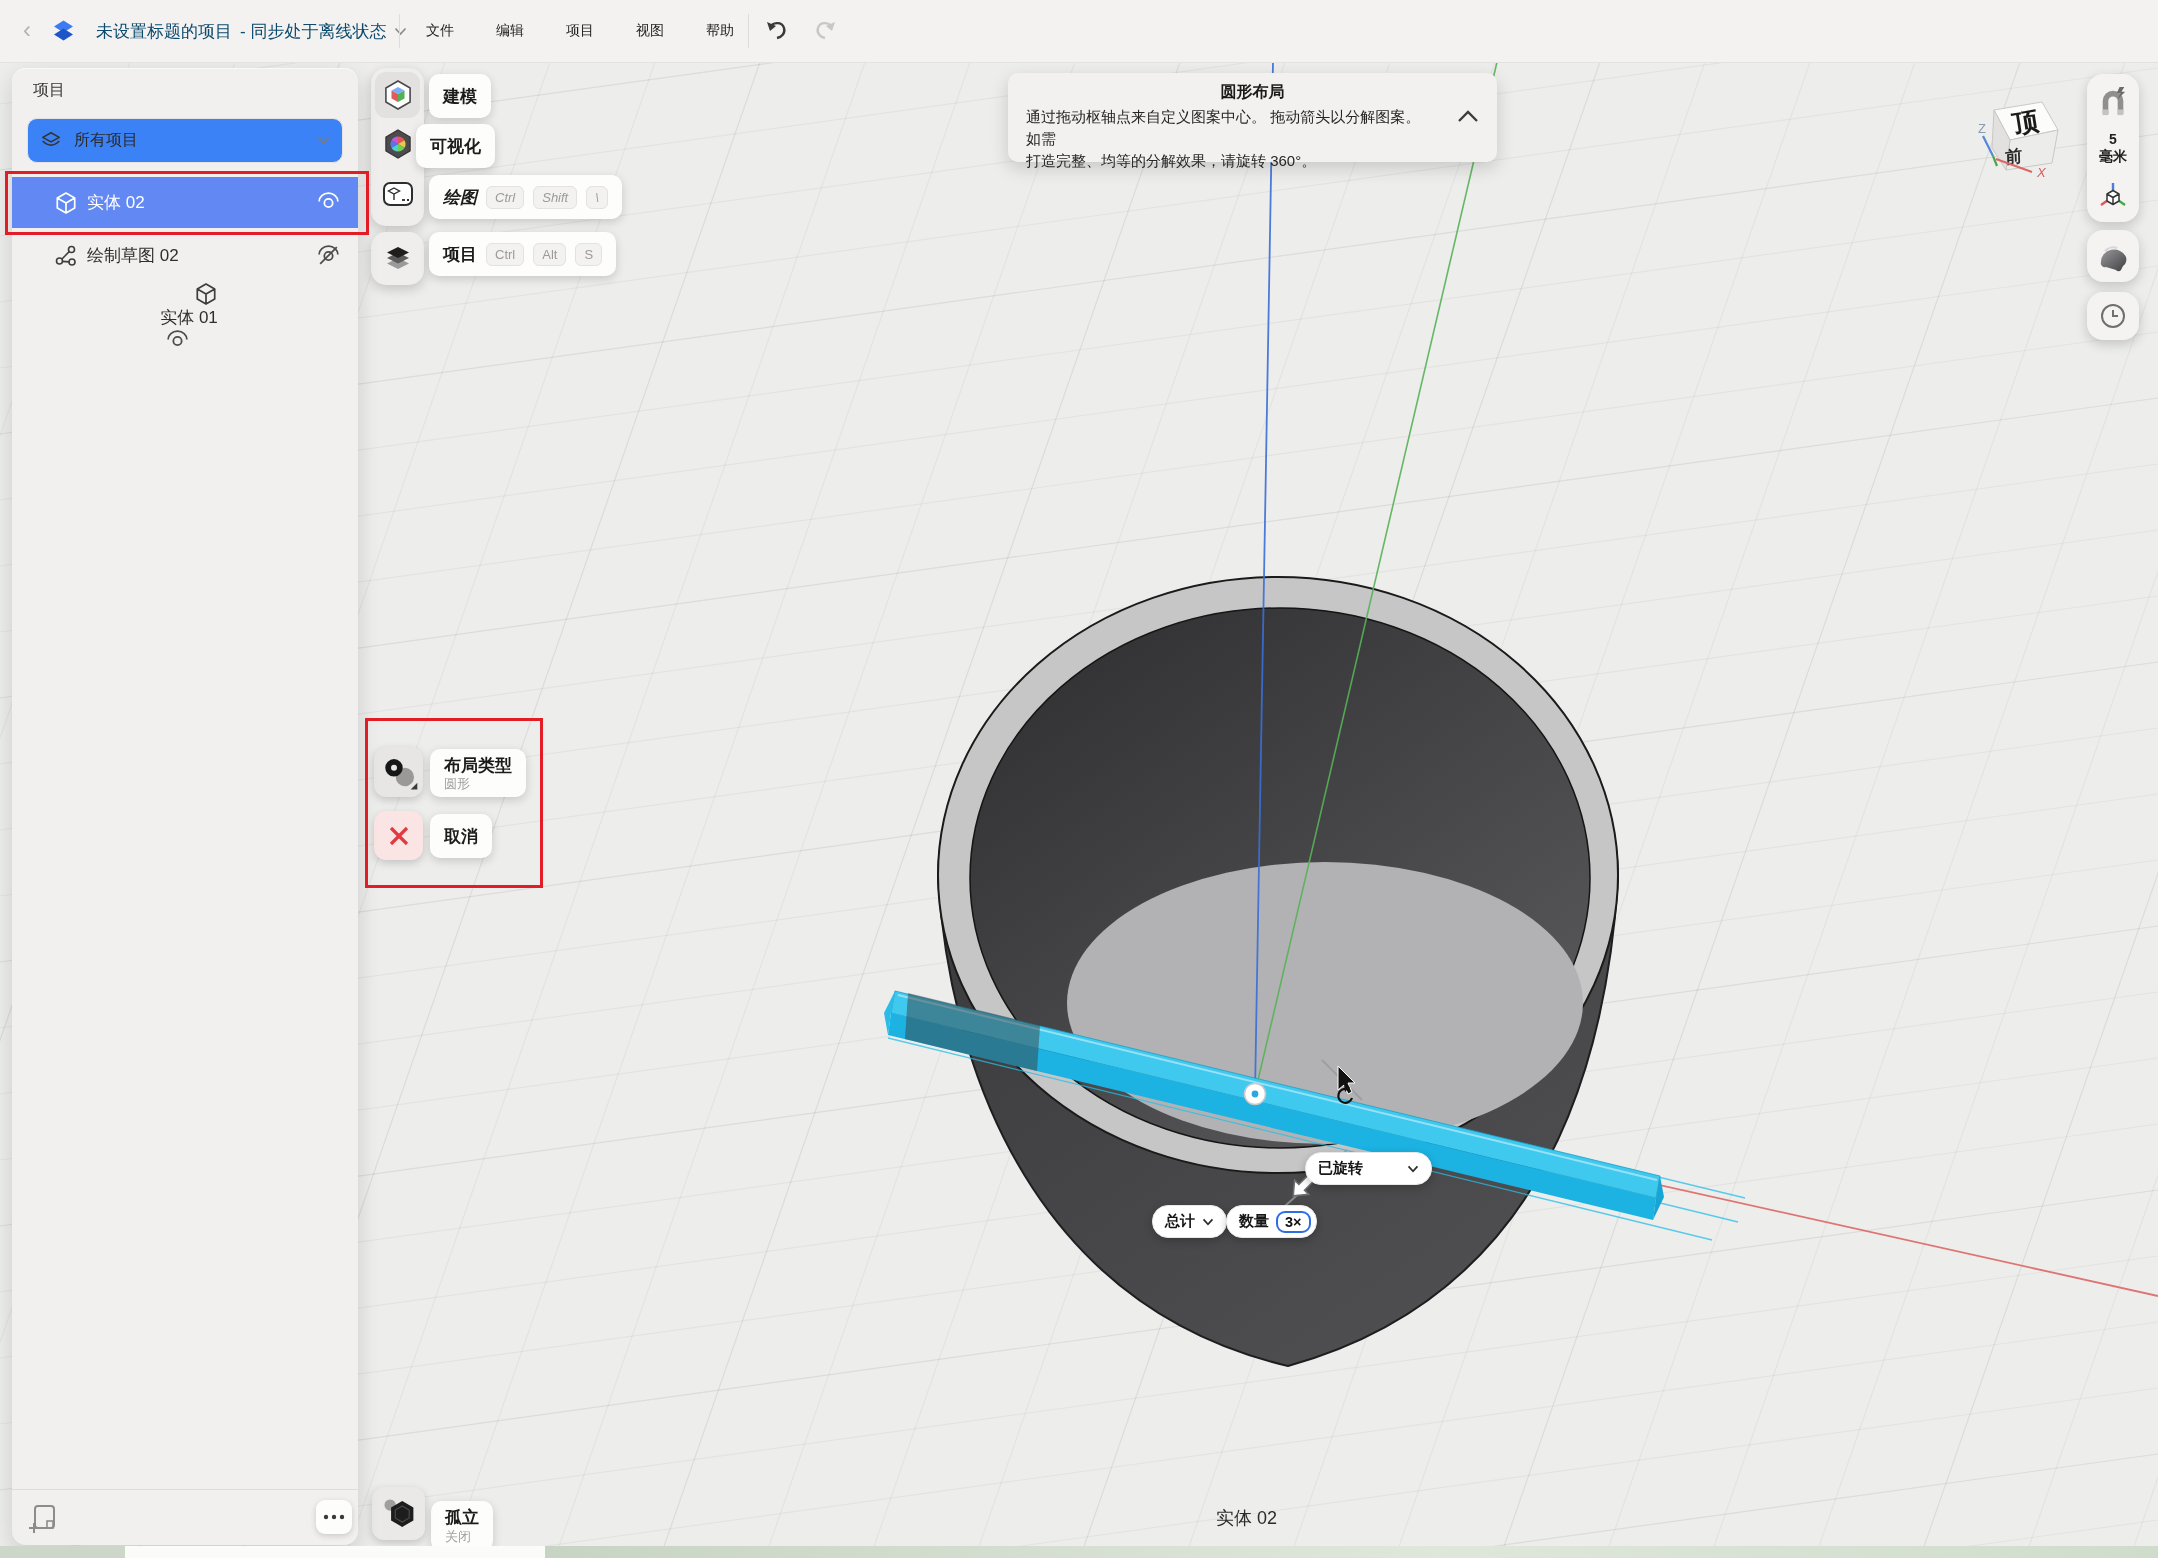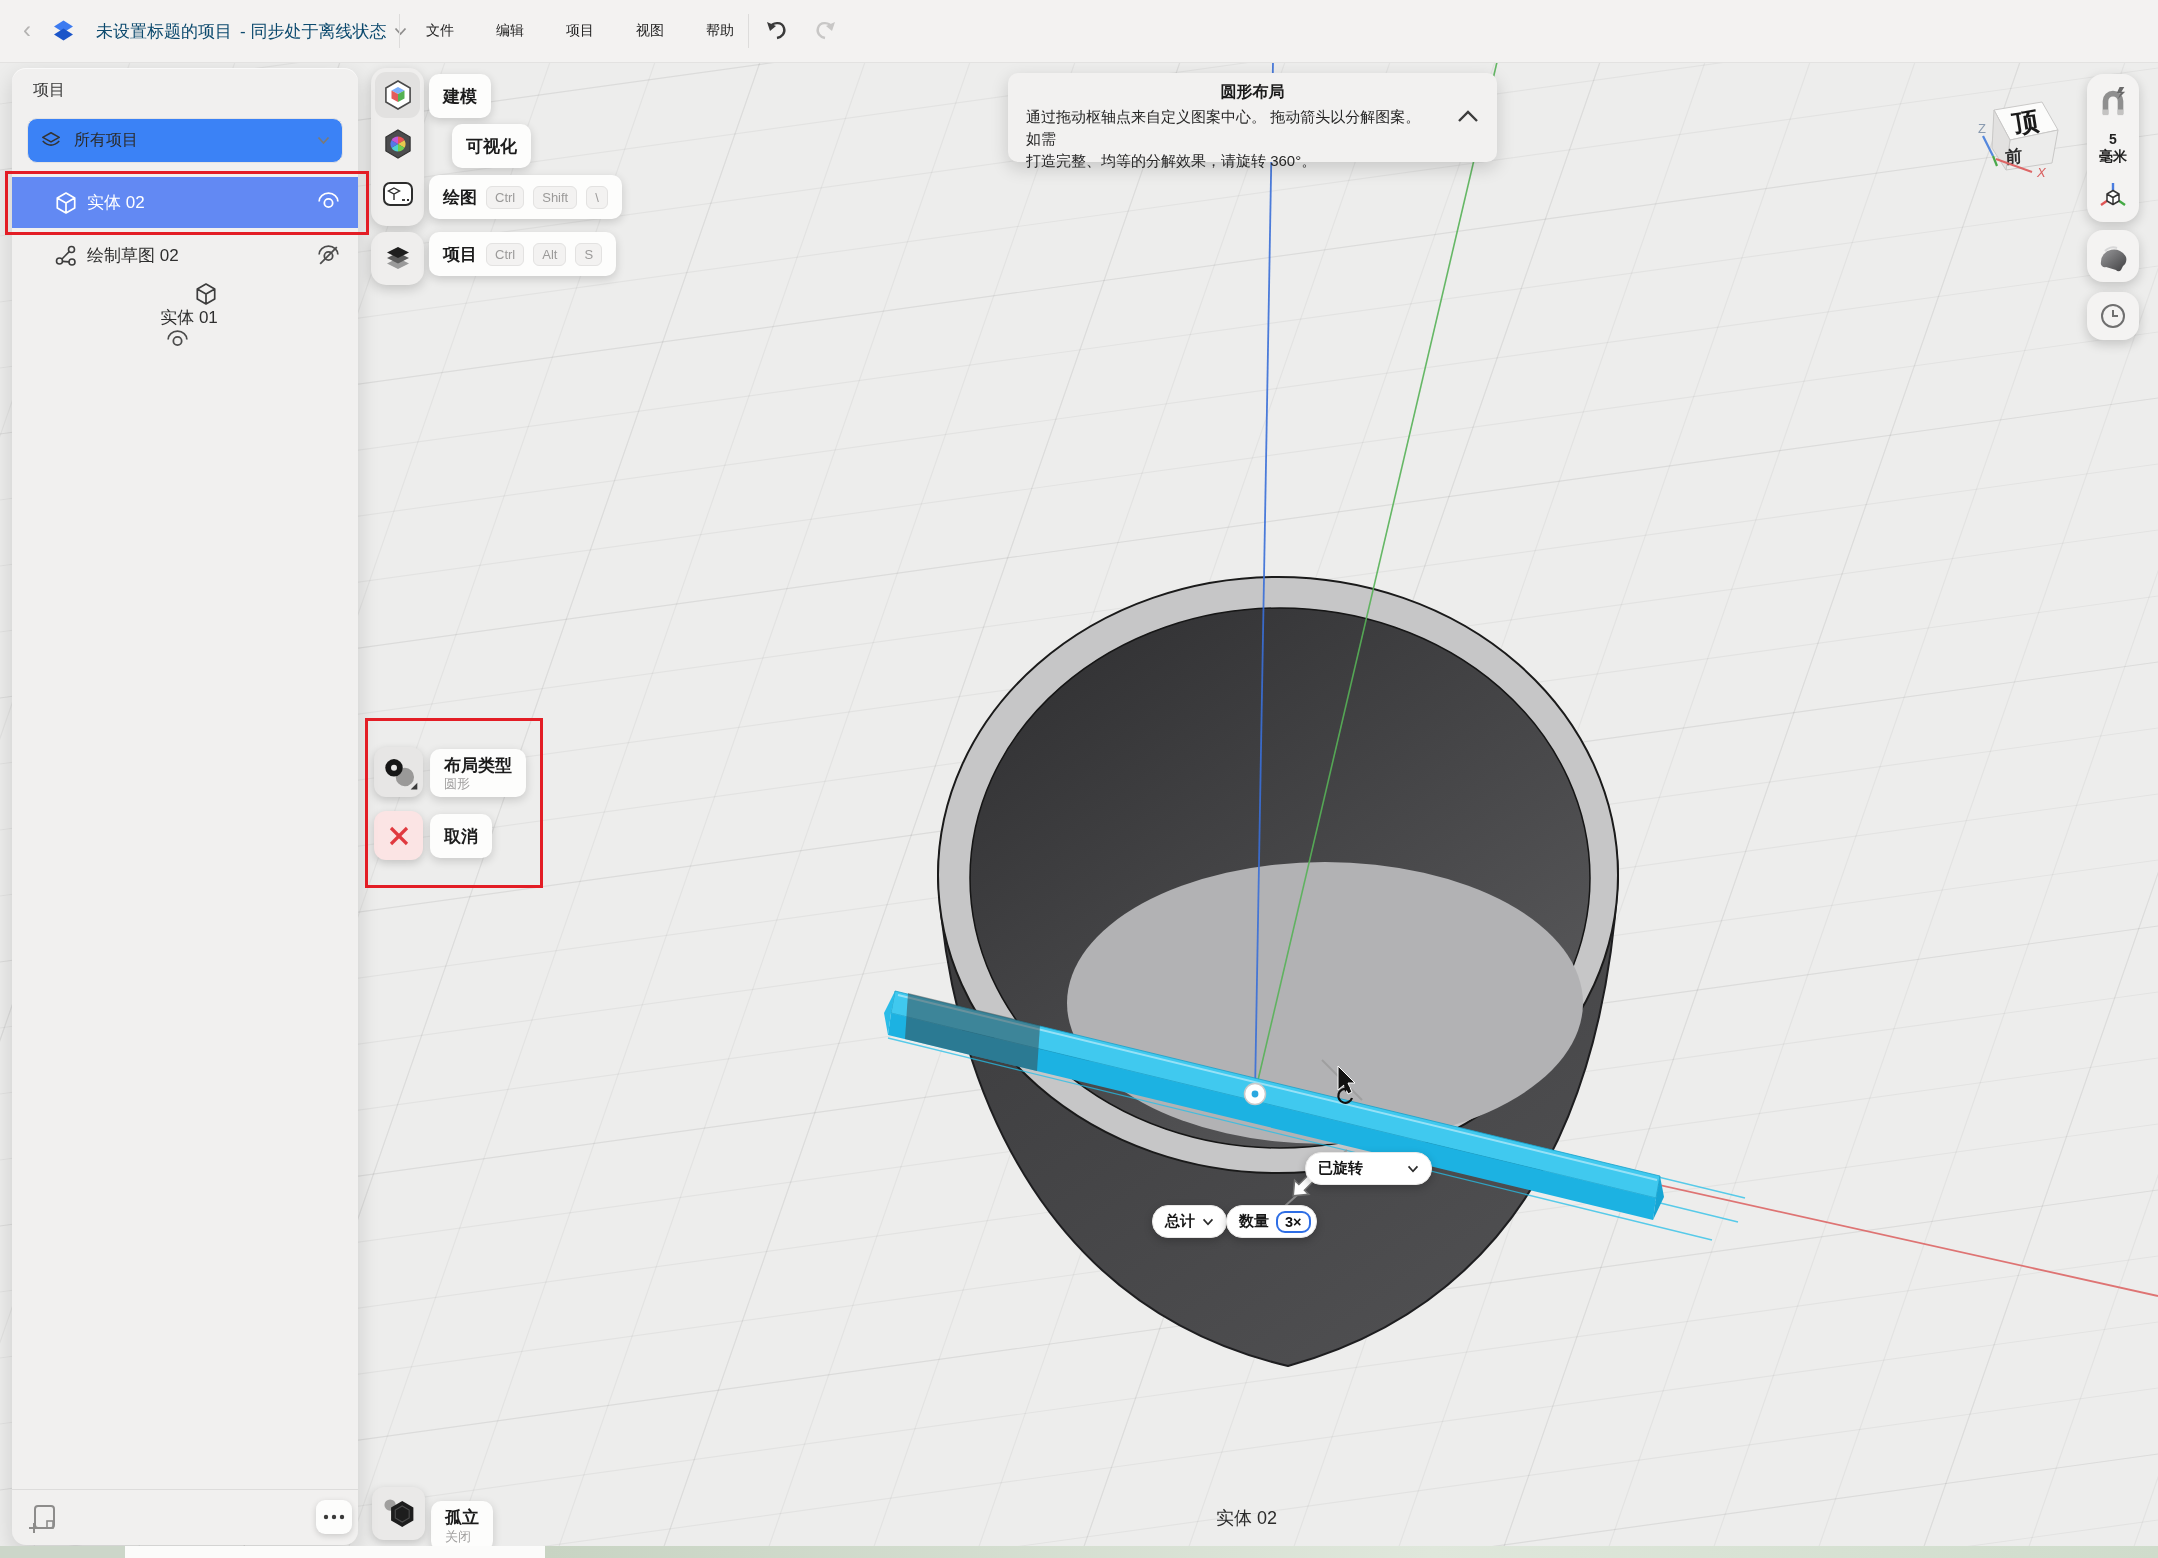--- a/index.html
+++ b/index.html
@@ -350,24 +350,24 @@
         <polygon points="16,15 27,20.5 16,26 5,20.5" fill="#9a9a9a"></polygon>
         <polygon points="16,9.5 27,15 16,20.5 5,15" fill="#5b5b5b"></polygon>
         <polygon points="16,4 27,9.5 16,15 5,9.5" fill="#1e1e1e"></polygon>
       </svg>
     </div>
   </div>
 
   <div class="label-pill" style="left:429px;top:74px;">
     <span>建模</span>
   </div>
-  <div class="label-pill" style="left:452px;top:124px;">
+  <div class="label-pill" style="left:416px;top:124px;">
     <span>可视化</span>
   </div>
-  <div class="label-pill" style="left:429px;top:175px;">
+  <div class="label-pill" style="left:429px;top:175px;font-style:italic;">
     <span>绘图</span>
     <span class="kbd">Ctrl</span>
     <span class="kbd">Shift</span>
     <span class="kbd">\</span>
   </div>
   <div class="label-pill" style="left:429px;top:232px;">
     <span>项目</span>
     <span class="kbd">Ctrl</span>
     <span class="kbd">Alt</span>
     <span class="kbd">S</span>

